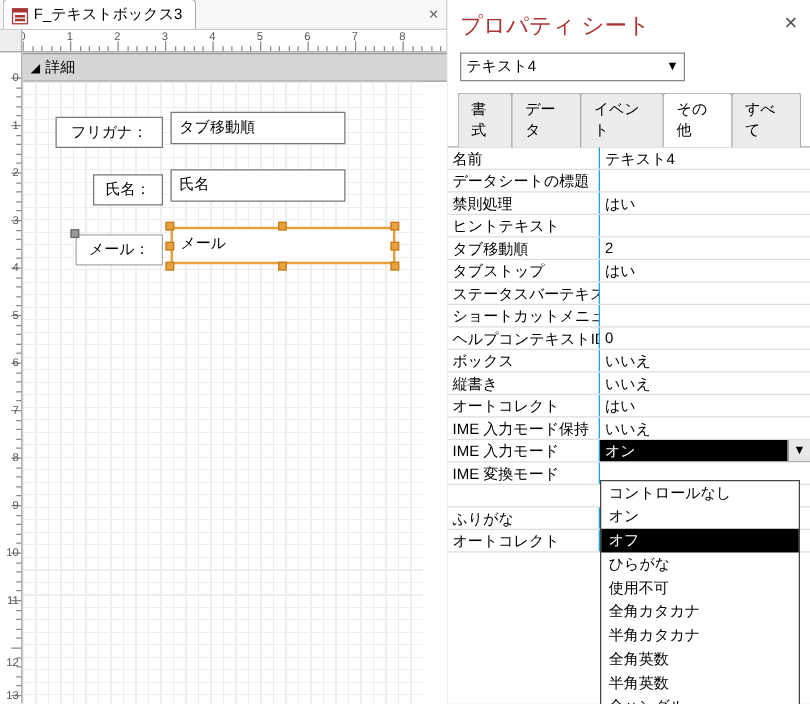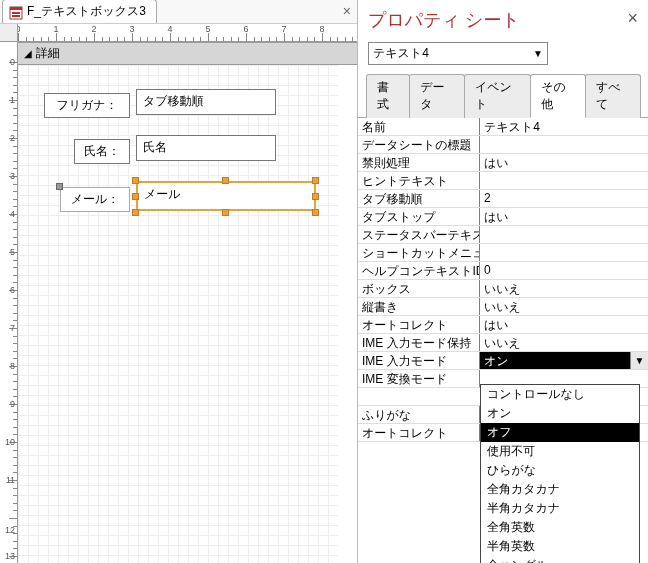--- a/index.html
+++ b/index.html
@@ -545,20 +545,20 @@
         <div class="k">オートコレクト</div>
         <div class="v"></div>
       </div>
     </div>
 </div>
 
 <div class="dropdown" id="dropdown">
     <div class="item">コントロールなし</div>
     <div class="item">オン</div>
     <div class="item sel">オフ</div>
+    <div class="item">ひらがな</div>
     <div class="item">使用不可</div>
-    <div class="item">ひらがな</div>
     <div class="item">全角カタカナ</div>
     <div class="item">半角カタカナ</div>
     <div class="item">全角英数</div>
     <div class="item">半角英数</div>
     <div class="item">全ハングル</div>
   </div>
 
 </body></html>

